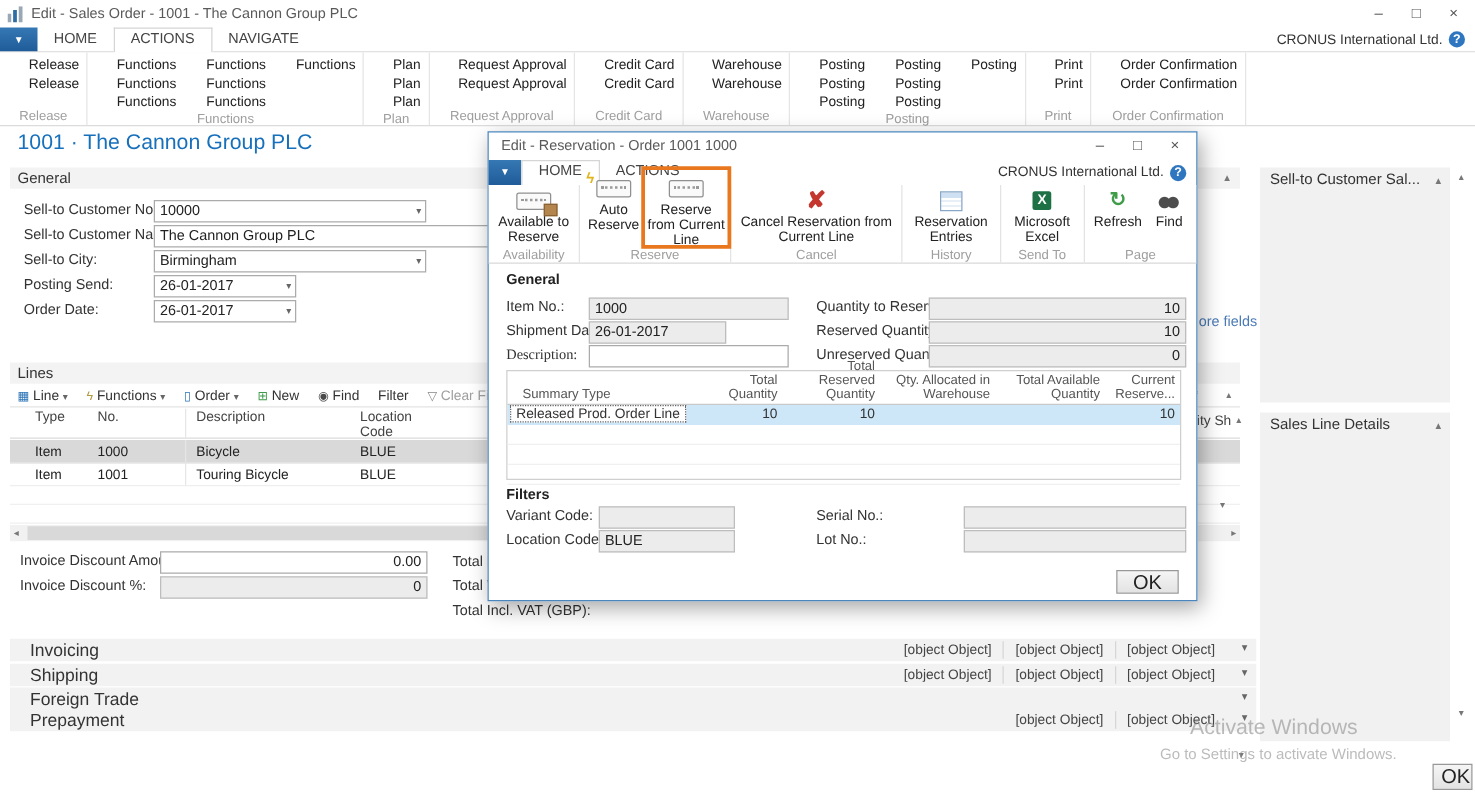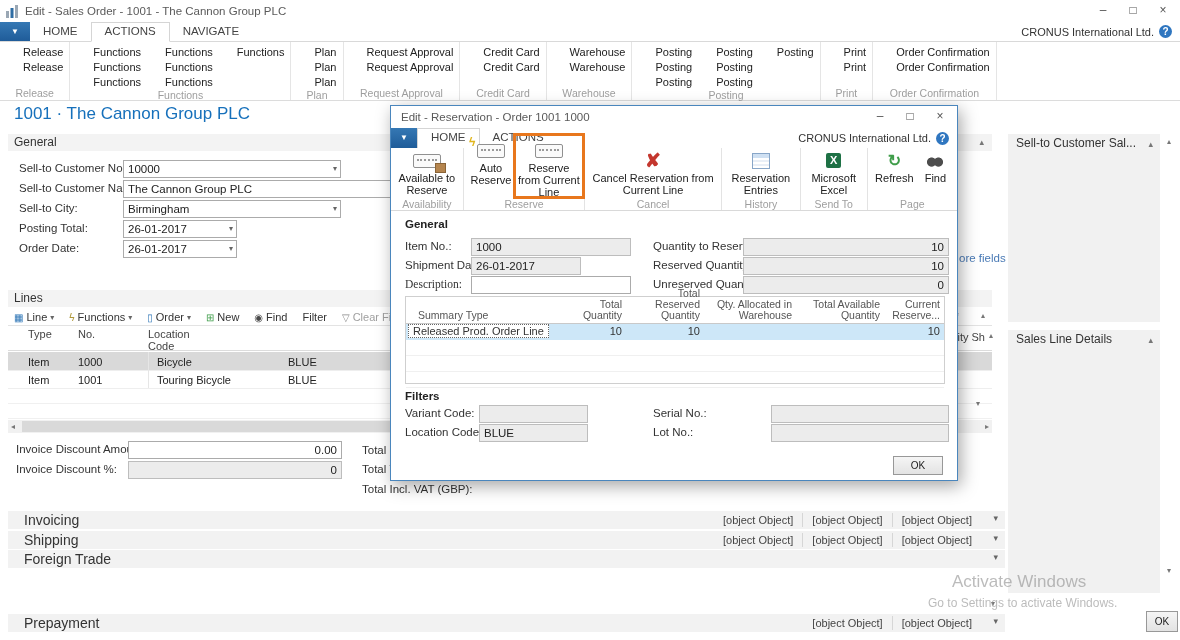--- a/index.html
+++ b/index.html
@@ -84,21 +84,21 @@
   .factbox{background:#f1f1f1;margin-bottom:8px;padding-bottom:5px;}
   .fb-head{height:18px;line-height:18px;padding:0 8px;font-size:12px;color:#333;position:relative;}
   .fb-head .caret-up{position:absolute;right:7px;top:1px;font-size:9px;color:#777;}
   .fb-row{display:flex;height:15px;line-height:15px;padding:0 8px 0 10px;font-size:11px;}
   .fb-label{flex:1;color:#444;white-space:nowrap;overflow:hidden;}
   .fb-value{color:#444;}
 
   
   .watermark{position:absolute;color:#8f8f8f;opacity:.6;pointer-events:none;z-index:40;white-space:nowrap;}
 
-  .pushbtn{position:absolute;background:linear-gradient(#f5f5f5,#e3e3e3);border:1px solid #989898;font-size:10px;text-align:center;color:#222;box-sizing:border-box;}
+  .pushbtn{position:absolute;background:linear-gradient(#f5f5f5,#e3e3e3);border:1px solid #989898;font-size:16px;text-align:center;color:#222;box-sizing:border-box;}
 
   
   .dialog{position:absolute;left:390px;top:105px;width:568px;height:376px;background:#fff;border:1px solid #4a86bd;box-shadow:3px 5px 16px rgba(0,0,0,.35);z-index:10;box-sizing:border-box;}
   .dlg-titlebar{position:absolute;top:0;left:0;right:0;height:22px;display:flex;align-items:center;padding-left:10px;}
   .dlg-tabs{position:absolute;top:22px;left:0;right:0;height:20px;display:flex;align-items:stretch;border-bottom:1px solid #dcdcdc;}
   .dlg-tabs .appmenu{width:26px;line-height:20px;}
   .dlg-ribbon{position:absolute;top:42px;left:0;right:0;height:62px;display:flex;border-bottom:1px solid #d9d9d9;background:#fff;}
   .dlg-group{display:flex;flex-direction:column;border-right:1px solid #e3e3e3;padding:0 3px;justify-content:flex-end;}
   .dlg-group-btns{display:flex;flex:1;align-items:flex-start;justify-content:center;gap:2px;}
   .dlg-group-label{text-align:center;font-size:10.5px;color:#9e9e9e;line-height:12px;}
@@ -356,21 +356,21 @@
   </div>
   <div class="gfield" style="top:180px;">
     <span class="flabel">Sell-to Customer Name:</span>
     <span class="ctrl" style="left:123px;width:262px;"><span>The Cannon Group PLC</span></span>
   </div>
   <div class="gfield" style="top:200px;">
     <span class="flabel">Sell-to City:</span>
     <span class="ctrl" style="left:123px;width:208px;"><span>Birmingham</span><span class="dd"></span></span>
   </div>
   <div class="gfield" style="top:220px;">
-    <span class="flabel">Posting Total:</span>
+    <span class="flabel">Posting Send:</span>
     <span class="ctrl" style="left:123px;width:104px;"><span>26-01-2017</span><span class="dd"></span></span>
   </div>
   <div class="gfield" style="top:240px;">
     <span class="flabel">Order Date:</span>
     <span class="ctrl" style="left:123px;width:104px;"><span>26-01-2017</span><span class="dd"></span></span>
   </div>
   <span class="frag" style="left:959px;top:252px;">ore fields</span>
 
   
   <div class="sect" style="top:290px;">
@@ -413,20 +413,21 @@
       <span>Clear Filter</span>
 
     </span>
     </div>
   <span class="sarrow" style="left:952px;top:310px;color:#667;">⚙</span>
   <span class="sarrow" style="left:981px;top:311px;">▴</span>
 
   <div class="lthead">
     <span class="lc c-type">Type</span>
     <span class="lc c-no">No.</span>
+    <span class="lc c-desc">Description</span>
     <span class="lc c-loc">Location Code</span>
   </div>
   <span class="frag" style="left:905px;top:331px;width:80px;text-align:right;color:#444;font-size:11px;">Quantity Sh</span>
   <span class="sarrow" style="left:989px;top:331px;">▴</span>
 
   <div style="display:contents;">
     
   <div class="lrow" style="top:352px;" data-selected="true">
       <span class="lc c-type">Item</span>
       <span class="lc c-no">1000</span>
@@ -474,21 +475,21 @@
       <span class="ft-values">
           <span class="ft-val">[object Object]</span>
           <span class="ft-val">[object Object]</span>
           <span class="ft-val">[object Object]</span>
         </span>
       <span class="ft-chev"></span>
     </div><div class="ftab" style="top: 550px;">
       <span class="ft-label">Foreign Trade</span>
       <span class="ft-values"></span>
       <span class="ft-chev"></span>
-    </div><div class="ftab" style="top: 567px; margin-top: 47px;">
+    </div><div class="ftab" style="top: 567px;">
       <span class="ft-label">Prepayment</span>
       <span class="ft-values">
           <span class="ft-val">[object Object]</span>
           <span class="ft-val">[object Object]</span>
         </span>
       <span class="ft-chev"></span>
     </div></div>
   <span class="sarrow" style="left:991px;top:599px;">▾</span>
 
   

